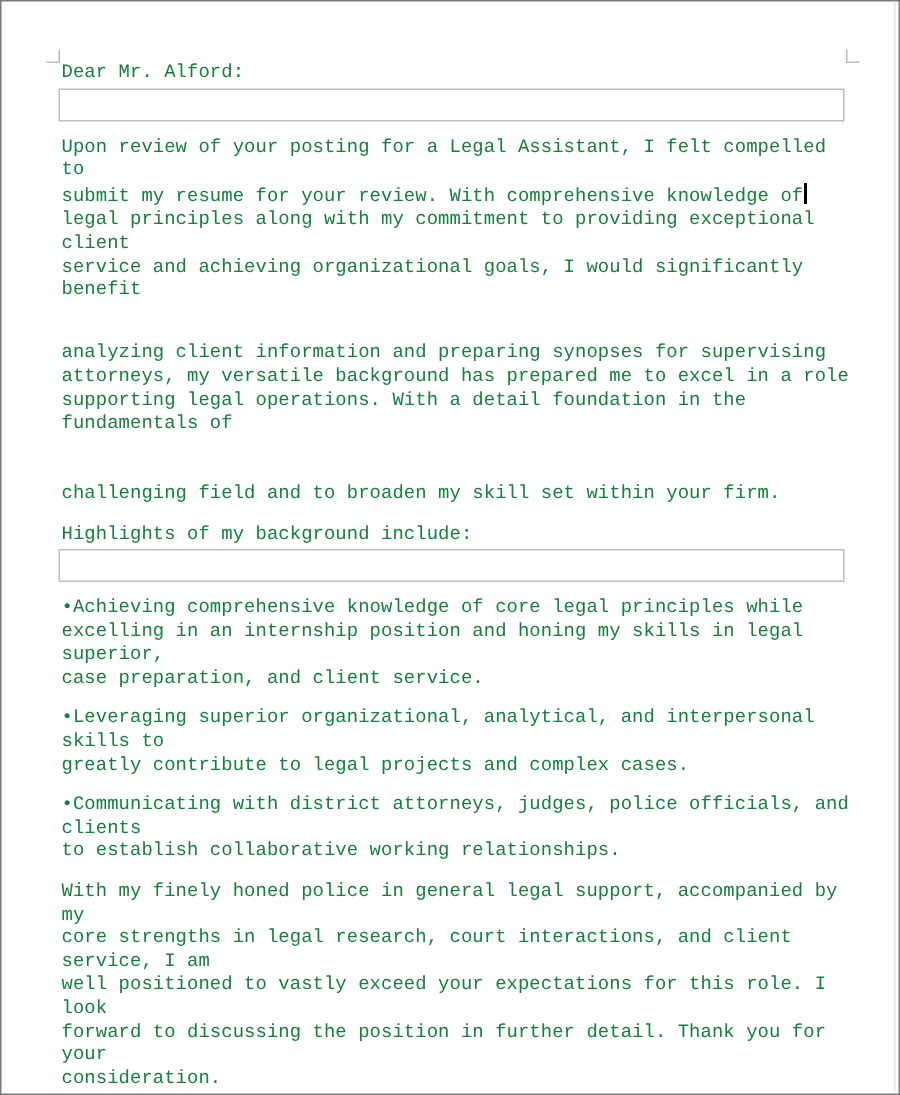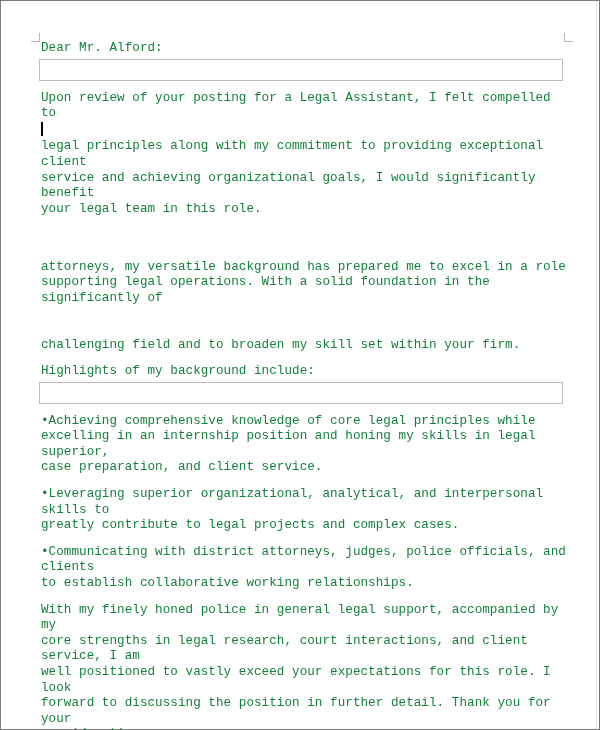--- a/index.html
+++ b/index.html
@@ -38,31 +38,30 @@
 <div class="page">
   <div class="corner tl"></div>
   <div class="corner tr"></div>
 
   <div class="content">
     <p class="salutation">Dear Mr. Alford:</p>
     <div class="field f1"><span></span></div>
 
     <p class="para">
       <span>Upon review of your posting for a Legal Assistant, I felt compelled to</span><br>
-      <span class="cursor"></span><br>
+      <span>submit my resume for your review. With comprehensive knowledge of</span><span class="cursor"></span><br>
       <span>legal principles along with my commitment to providing exceptional client</span><br>
       <span>service and achieving organizational goals, I would significantly benefit</span><br>
-      <span>your legal team in this role.</span>
     </p>
 
     <p class="para">
       <br>
-      <br>
+      <span>analyzing client information and preparing synopses for supervising</span><br>
       <span>attorneys, my versatile background has prepared me to excel in a role</span><br>
-      <span>supporting legal operations. With a solid foundation in the significantly of</span><br>
+      <span>supporting legal operations. With a detail foundation in the fundamentals of</span><br>
       <br>
       <br>
       <span>challenging field and to broaden my skill set within your firm.</span>
     </p>
 
     <p class="salutation">Highlights of my background include:</p>
     <div class="field f2"><span></span></div>
 
     <p class="bullet">
       <span>•Achieving comprehensive knowledge of core legal principles while</span><br>

